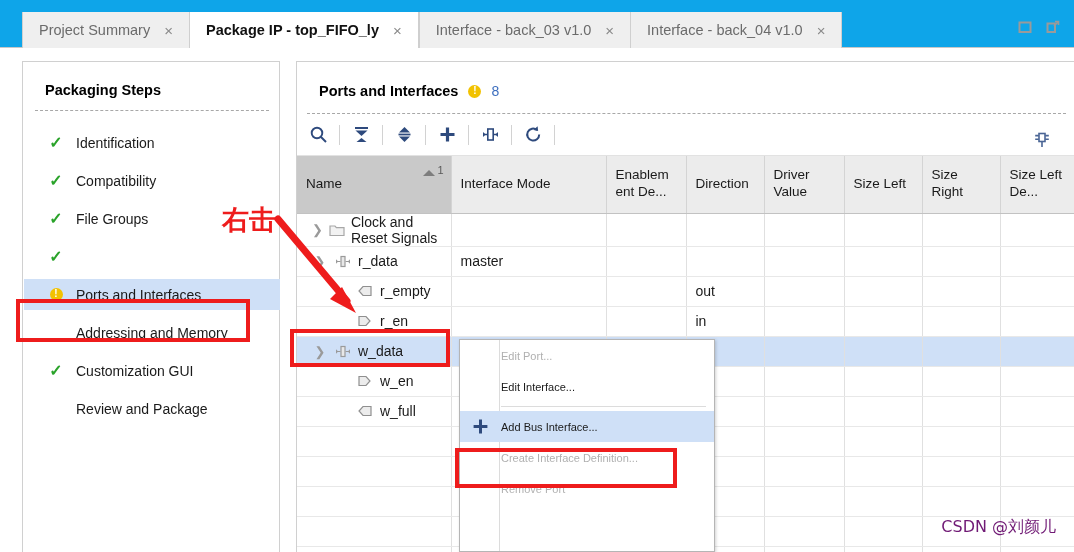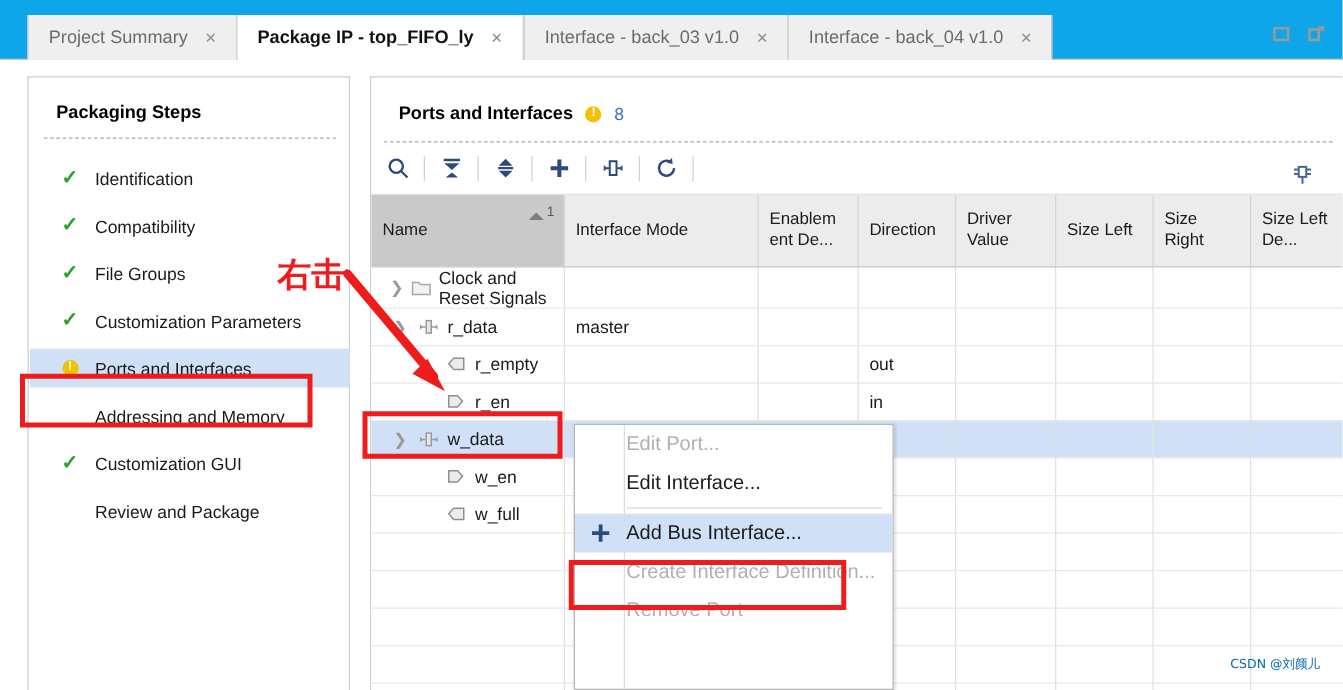--- a/index.html
+++ b/index.html
@@ -150,21 +150,21 @@
     background:#ffffff; border:1px solid #b5b5b5;
     box-shadow:1px 1px 3px rgba(0,0,0,.18);
     z-index:40;
   }
   #ctx-gutter {
     position:absolute; left:0; top:0; width:40px; height:100%;
     border-right:1px solid #dcdcdc;
   }
   .mi {
     position:relative; height:31px; display:flex; align-items:center;
-    font-size:16px; color:#1a1a1a; padding-left:41px;
+    font-size:11px; color:#1a1a1a; padding-left:41px;
   }
   .mi.dis { color:#b0b0b0; }
   .mi.hl { background:#cfe0f7; }
   .mi .miIcon {
     position:absolute; left:0; width:40px; height:100%;
     display:flex; align-items:center; justify-content:center;
     color:#2e4a7d; font-size:20px; font-weight:bold;
   }
   .mi-sep {
     position:relative; height:1px; background:#dcdcdc;
@@ -178,21 +178,21 @@
   }
   #anno-text {
     position:absolute; left:222px; top:202px;
     font-size:27px; color:#ee1c1c; font-weight:bold; z-index:60;
     font-family:"DejaVu Sans", sans-serif;
   }
   #anno-arrow { position:absolute; left:250px; top:205px; z-index:60; }
 
   #watermark {
     position:absolute; right:18px; bottom:14px;
-    font-size:10px; color:#0369a1; z-index:70;
+    font-size:16px; color:#701a75; z-index:70;
     font-family:"DejaVu Sans", sans-serif;
   }
 </style>
 </head>
 <body>
 
 <div id="tabbar">
   <div id="tabstrip">
       <div class="tab">
         <span>Project Summary</span>
@@ -246,21 +246,20 @@
       <div class="step" style="top: 141px;">
         <span class="stepicon">
           <span class="check">✓</span>
         </span>
         <span>File Groups</span>
       </div>
       <div class="step" style="top: 179px;">
         <span class="stepicon">
           <span class="check">✓</span>
         </span>
-        <span>Customization Parameters</span>
       </div>
       <div class="step selected" style="top: 217px;">
         <span class="stepicon">
           <span class="warndot"></span>
         </span>
         <span>Ports and Interfaces</span>
       </div>
       <div class="step" style="top: 255px;">
         <span class="stepicon"></span>
         <span>Addressing and Memory</span>

